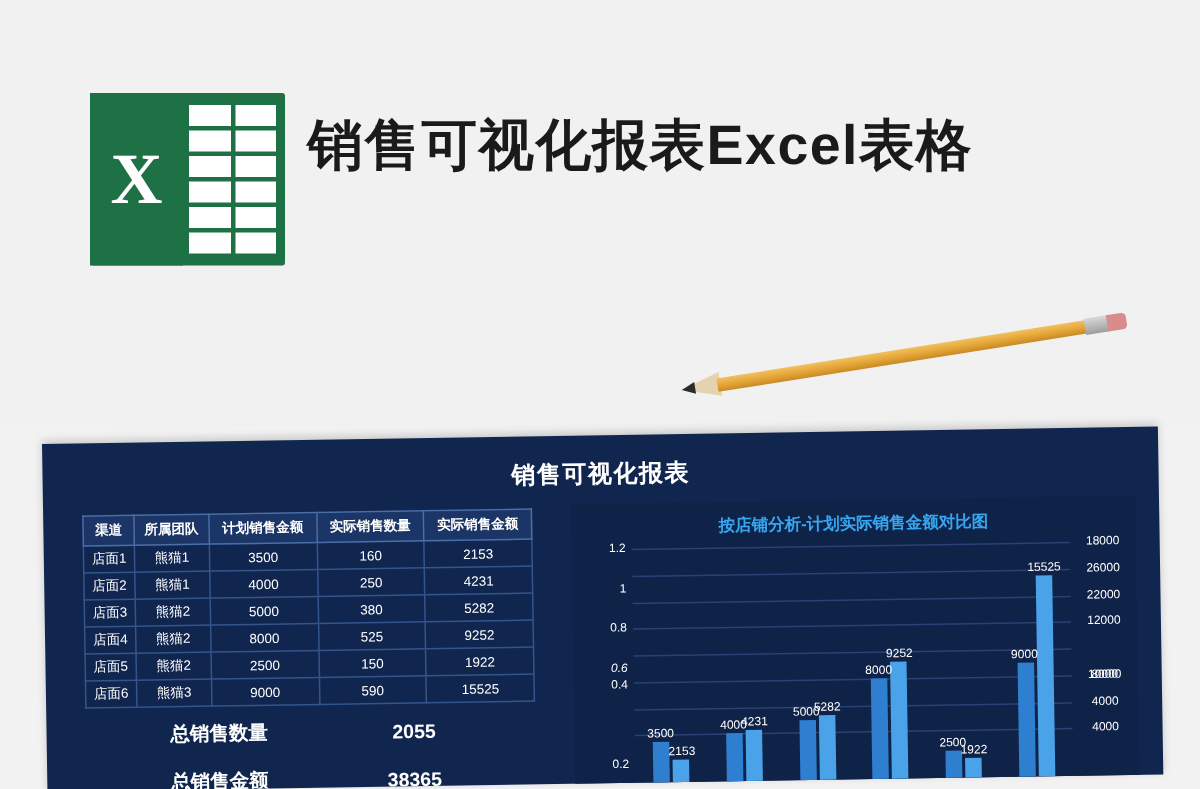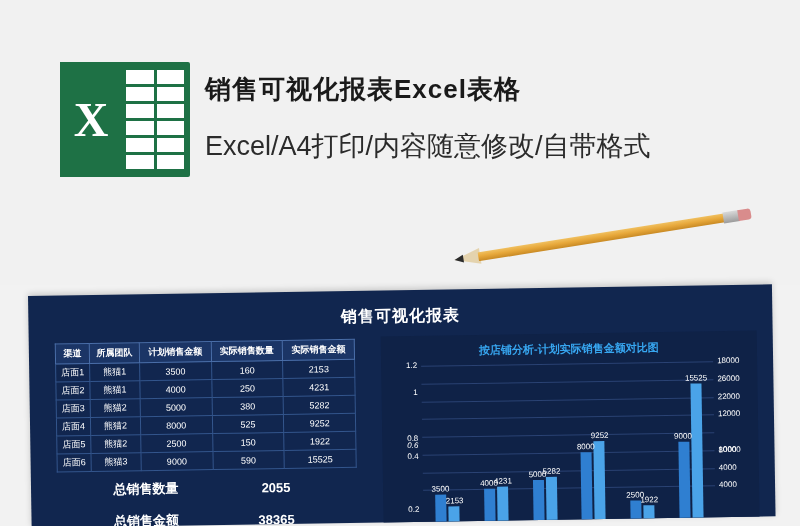--- a/index.html
+++ b/index.html
@@ -27,21 +27,21 @@
     font-family:"Liberation Serif", serif;
   }
   .excel-logo .grid{
     position:absolute;left:66px;top:8px;width:58px;height:99px;
     display:grid;grid-template-columns:1fr 1fr;grid-template-rows:repeat(6,1fr);
     gap:3px;
   }
   .excel-logo .grid i{background:#ffffff;display:block;}
   .banner-title{
     position:absolute;left:205px;top:72px;
-    font-size:26px;font-weight:bold;color:#1a1a1a;
+    font-size:37px;font-weight:bold;color:#1a1a1a;
     letter-spacing:1px;
     white-space:nowrap;
   }
   .banner-sub{
     position:absolute;left:205px;top:128px;
     font-size:27px;color:#2b2b2b;
     letter-spacing:0px;
     white-space:nowrap;
   }
   
@@ -114,21 +114,21 @@
     position:absolute;left:40px;top:30px;width:292px;height:160px;
   }
   .gridline{
     position:absolute;left:0;width:292px;height:1px;background:#2a4273;
   }
   .ytick-l{
     position:absolute;left:-34px;width:30px;text-align:right;
     color:#ffffff;font-size:8px;transform:translateY(-5px);
   }
   .ytick-r{
-    position:absolute;left:296px;width:36px;text-align:left;
+    position:absolute;left:296px;width:36px;text-align:center;
     color:#ffffff;font-size:8px;transform:translateY(-5px);
   }
   .bar{
     position:absolute;bottom:0;width:11px;
   }
   .bar.plan{background:#2f7fd1;}
   .bar.actual{background:#4aa3e8;}
   .bar-label{
     position:absolute;color:#ffffff;font-size:8px;white-space:nowrap;
     transform:translateX(-50%);
@@ -154,21 +154,20 @@
         <i></i>
         <i></i>
         <i></i>
         <i></i>
         <i></i>
         <i></i>
     </div>
   </div>
 
   <div class="banner-title">销售可视化报表Excel表格</div>
-  <div class="banner-sub">Excel/A4打印/内容随意修改/自带格式</div>
 
   <div class="pencil">
     <div class="tip"></div>
     <div class="lead"></div>
     <div class="body"></div>
     <div class="band"></div>
     <div class="eraser"></div>
   </div>
 </div>
 
@@ -260,21 +259,21 @@
         <div class="gridline" style="top: 71.1111px;"></div>
         <div class="ytick-r" style="top: 89px;">10000</div>
         <div class="gridline" style="top: 88.8889px;"></div>
         <div class="ytick-r" style="top: 88.8889px;">8000</div>
         <div class="gridline" style="top: 106.667px;"></div>
         <div class="ytick-r" style="top: 106.667px;">4000</div>
         <div class="gridline" style="top: 124.444px;"></div>
         <div class="ytick-r" style="top: 124.444px;">4000</div>
         <div class="ytick-l" style="top: 0px;">1.2</div>
         <div class="ytick-l" style="top: 26.6667px;">1</div>
-        <div class="ytick-l" style="top: 53.3333px; margin-top: 20px;">0.8</div>
+        <div class="ytick-l" style="top: 53.3333px;">0.8</div>
         <div class="ytick-l" style="top: 80px; font-style: italic;">0.6</div>
         <div class="ytick-l" style="top: 91px;">0.4</div>
         <div class="ytick-l" style="top: 144px;">0.2</div>
         <div class="bar plan" style="left: 12.3333px; height: 31.1111px;"></div>
         <div class="bar actual" style="left: 25.3333px; height: 19.1378px;"></div>
         <div class="bar-label" style="left: 17.3333px; top: 118.889px;">3500</div>
         <div class="bar-label" style="left: 31.3333px; top: 130.862px;">2153</div>
         <div class="bar plan" style="left: 61px; height: 35.5556px;"></div>
         <div class="bar actual" style="left: 74px; height: 37.6089px;"></div>
         <div class="bar-label" style="left: 66px; top: 114.444px;">4000</div>

